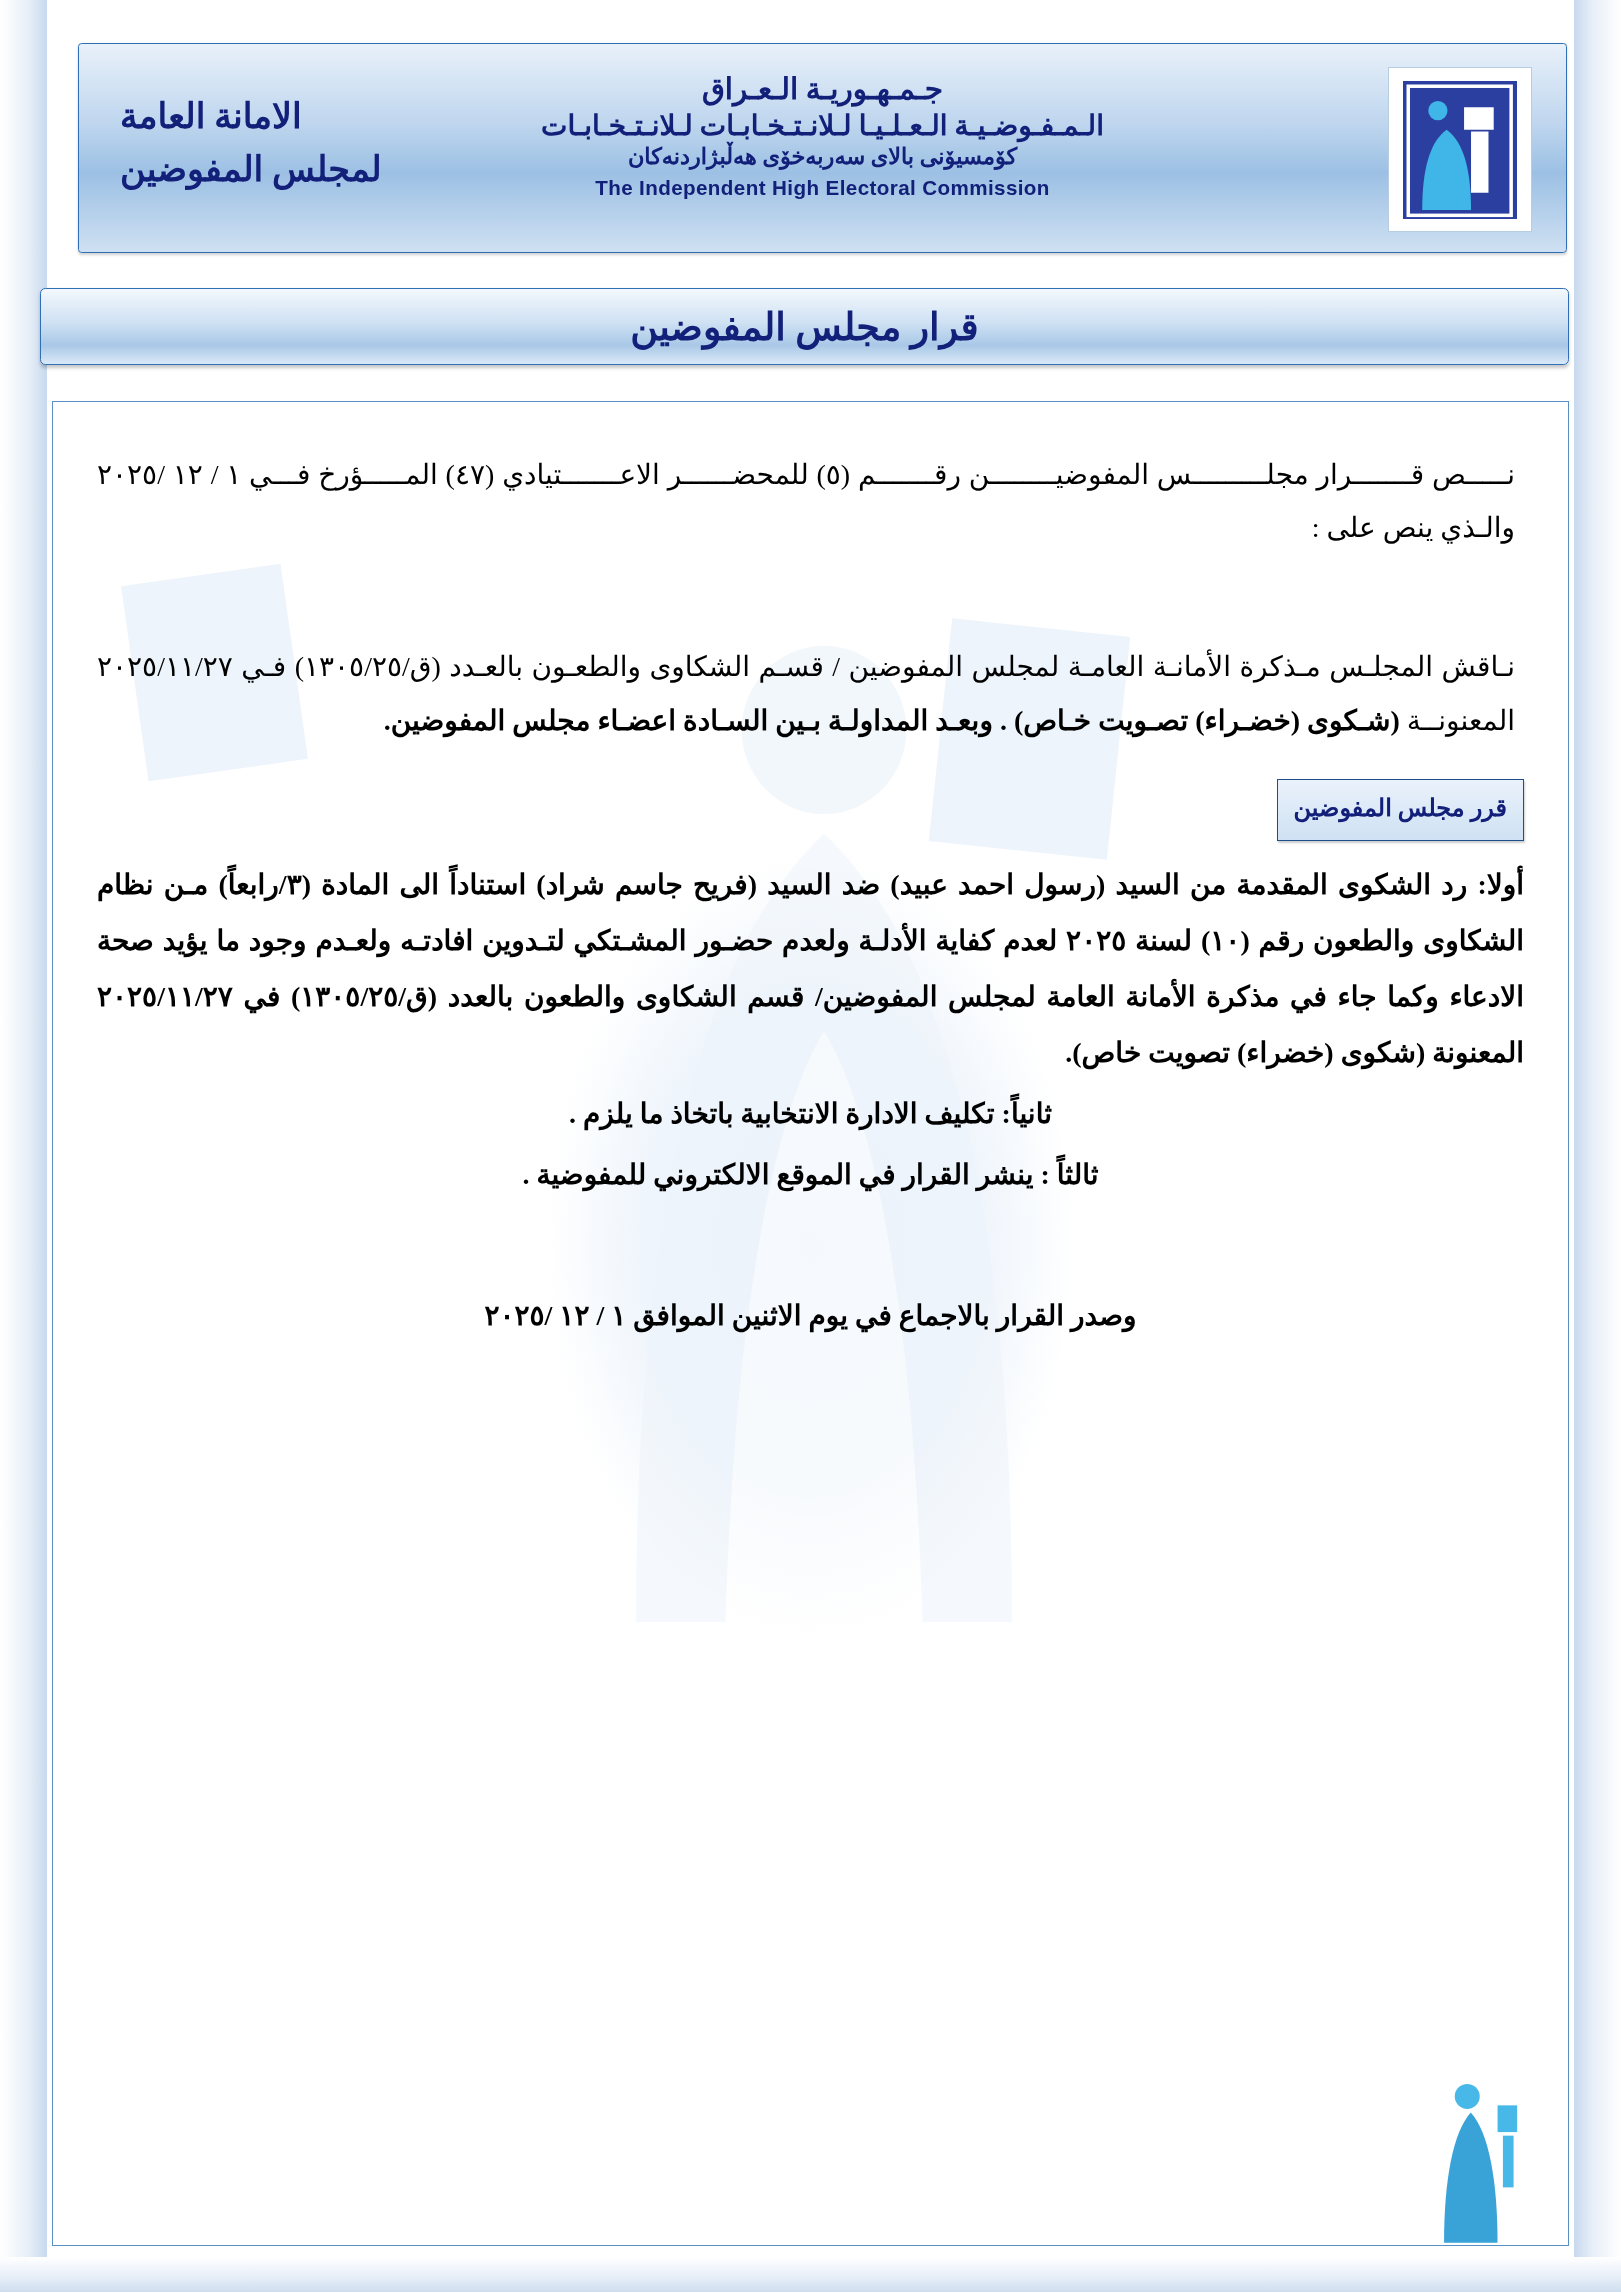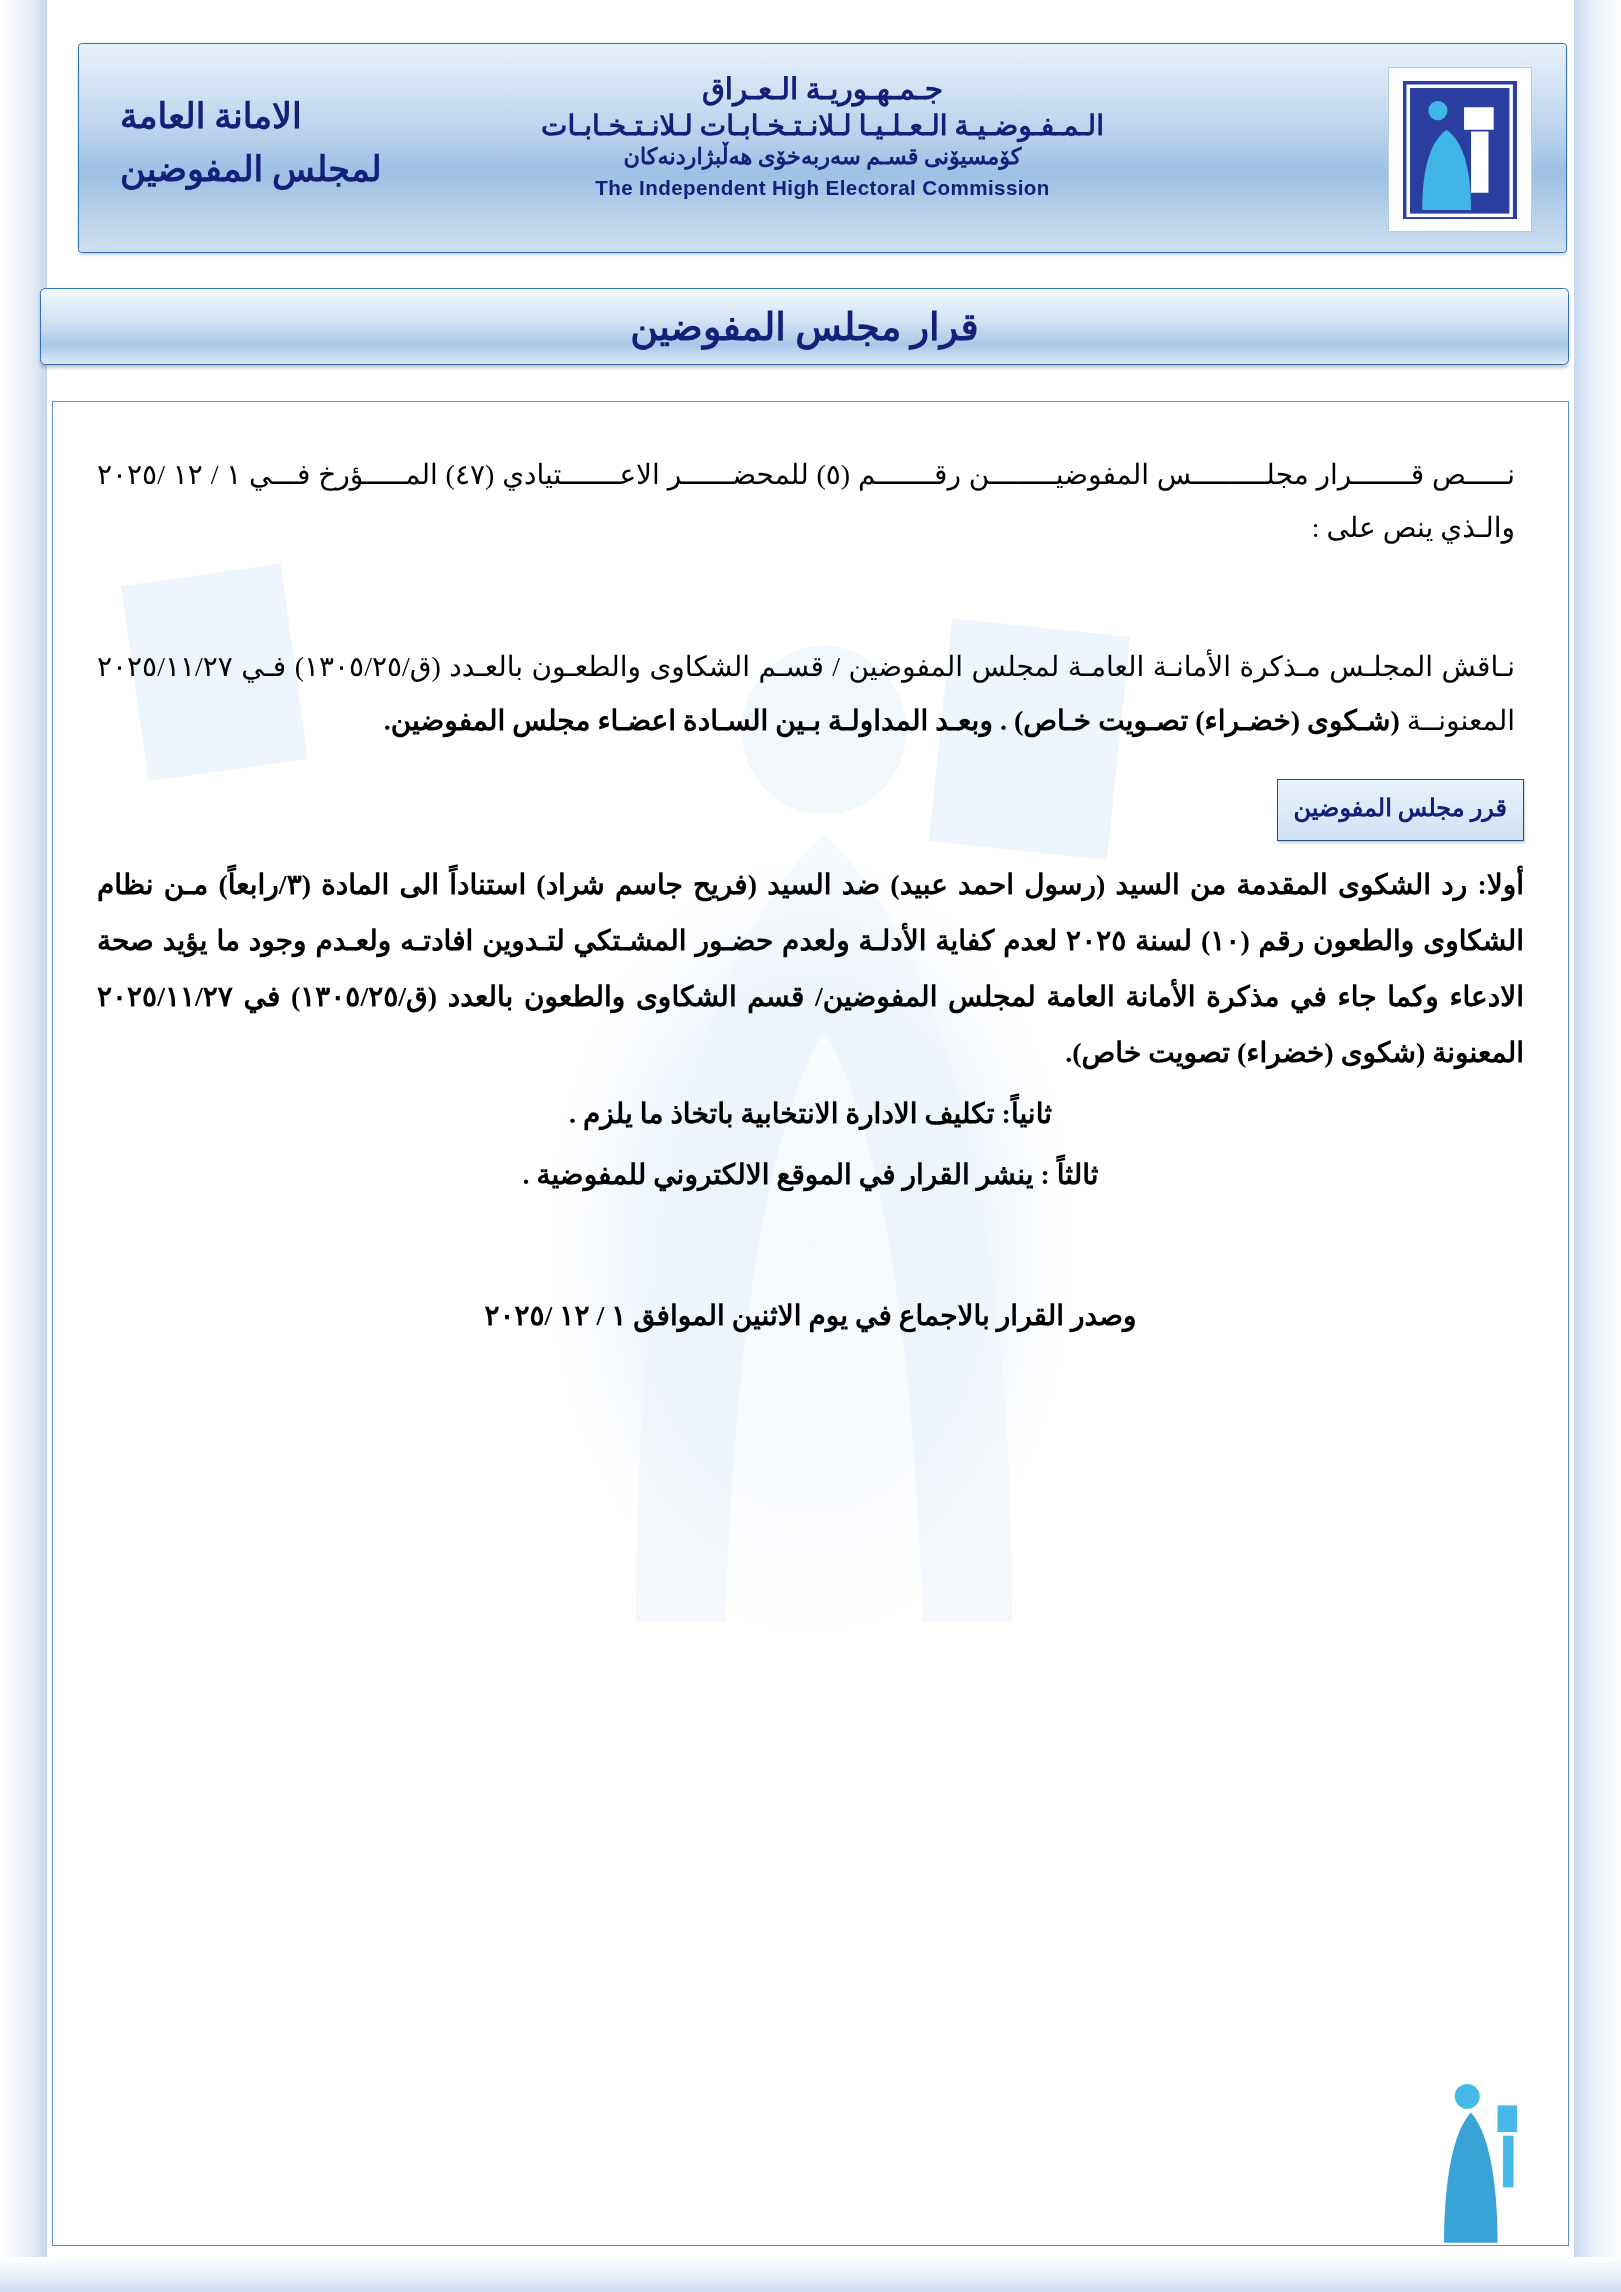--- a/index.html
+++ b/index.html
@@ -265,21 +265,21 @@
           <path d="M22 148c0-44 8-78 28-92 20 14 28 48 28 92H22z" fill="#3fb5e8"></path>
           <path d="M70 30h34v26H70z" fill="#ffffff"></path>
           <path d="M78 58h20v70H78z" fill="#ffffff"></path>
         </svg>
       </div>
     </div>
 
     <div class="header-center">
       <div class="hc-line hc-ar1">جـمـهـوريـة الـعـراق</div>
       <div class="hc-line hc-ar2">الـمـفـوضـيـة الـعـلـيـا لـلانـتـخـابـات لـلانـتـخـابـات</div>
-      <div class="hc-line hc-ku">کۆمسیۆنی قسـم سەربەخۆی هەڵبژاردنەکان</div>
+      <div class="hc-line hc-ku">کۆمسیۆنی بالای سەربەخۆی هەڵبژاردنەکان</div>
       <div class="hc-line hc-en">The Independent High Electoral Commission</div>
     </div>
 
     <div class="header-right-title">
       <div>الامانة العامة</div>
       <div>لمجلس المفوضين</div>
     </div>
   </div>
 
   <div class="title-bar">

